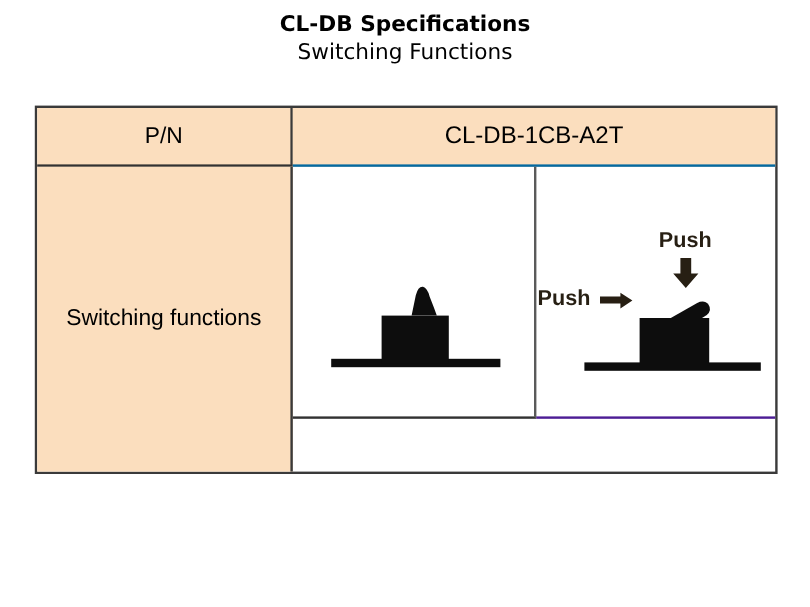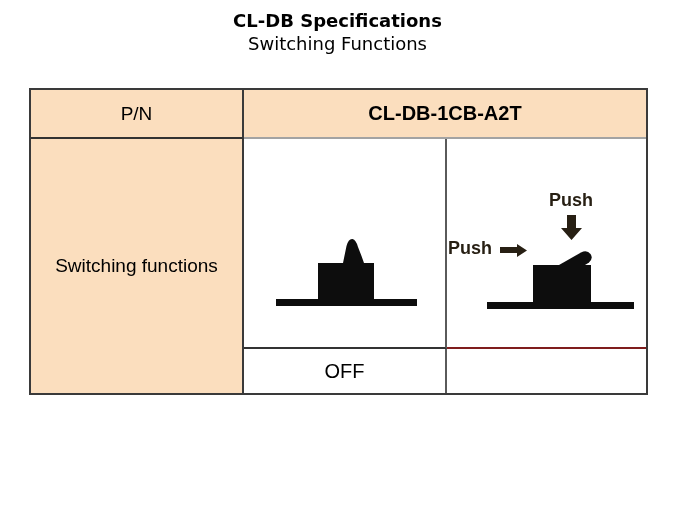--- a/index.html
+++ b/index.html
@@ -20,24 +20,24 @@
     border:2px solid #3a3a3a;
     display:grid;
     grid-template-columns:213px 203px 199px;
     grid-template-rows:49px 210px 44px;
     background:#ffffff;
   }
   .cell { display:flex; align-items:center; justify-content:center; }
   .peach { background:#fbdebe; }
 
   .c-pn       { grid-area:1/1/2/2; border-right:2px solid #3a3a3a; border-bottom:2px solid #323232; font-size:19px;justify-content:center; }
-  .c-model    { grid-area:1/2/2/4; border-bottom:2px solid #a3a3a3; font-size:20px;font-weight:bold; }
+  .c-model    { grid-area:1/2/2/4; border-bottom:2px solid #0369a1; font-size:20px; }
   .c-rowlabel { grid-area:2/1/4/2; border-right:2px solid #3a3a3a; font-size:19px; }
   .c-diag-off { grid-area:2/2/3/3; border-right:2px solid #5a5a5a; border-bottom:2px solid #323232; padding:0; }
-  .c-diag-on  { grid-area:2/3/3/4; border-bottom:2px solid #7f1d1d; padding:0; }
+  .c-diag-on  { grid-area:2/3/3/4; border-bottom:2px solid #4c1d95; padding:0; }
   .c-lbl-off  { grid-area:3/2/4/3; border-right:2px solid #5a5a5a; font-size:20px; }
   .c-lbl-on   { grid-area:3/3/4/4; font-size:20px; }
 
   .diag-svg { display:block; width:100%; height:100%; }
   .push-text { font-family:"Liberation Sans", sans-serif; font-weight:bold; font-size:18px; }
 </style>
 </head>
 <body>
 
 <div class="stage">
@@ -74,19 +74,16 @@
         <rect x="40" y="163" width="147" height="7" fill="#0d0d0d"></rect>
         <rect x="86" y="126" width="58" height="40" fill="#0d0d0d"></rect>
         <path d="M112 126 L134 113.5 Q140 110.5 143.5 115 Q146.5 119.5 142 123.5 L138 126 Z" fill="#0d0d0d"></path>
         <text class="push-text" x="124" y="67" text-anchor="middle" fill="#271f13">Push</text>
         <path d="M120 76 L129 76 L129 89 L135 89 L124.5 101 L114 89 L120 89 Z" fill="#271f13"></path>
         <text class="push-text" x="1" y="115" text-anchor="start" fill="#271f13">Push</text>
         <path d="M53 108 L70 108 L70 105 L80 111.5 L70 118 L70 114 L53 114 Z" fill="#271f13"></path>
       </svg>
     </div>
 
-    <div class="cell c-lbl-off">
-      <span>OFF</span>
-    </div>
 
 
   </div>
 </div>
 
 </body></html>

